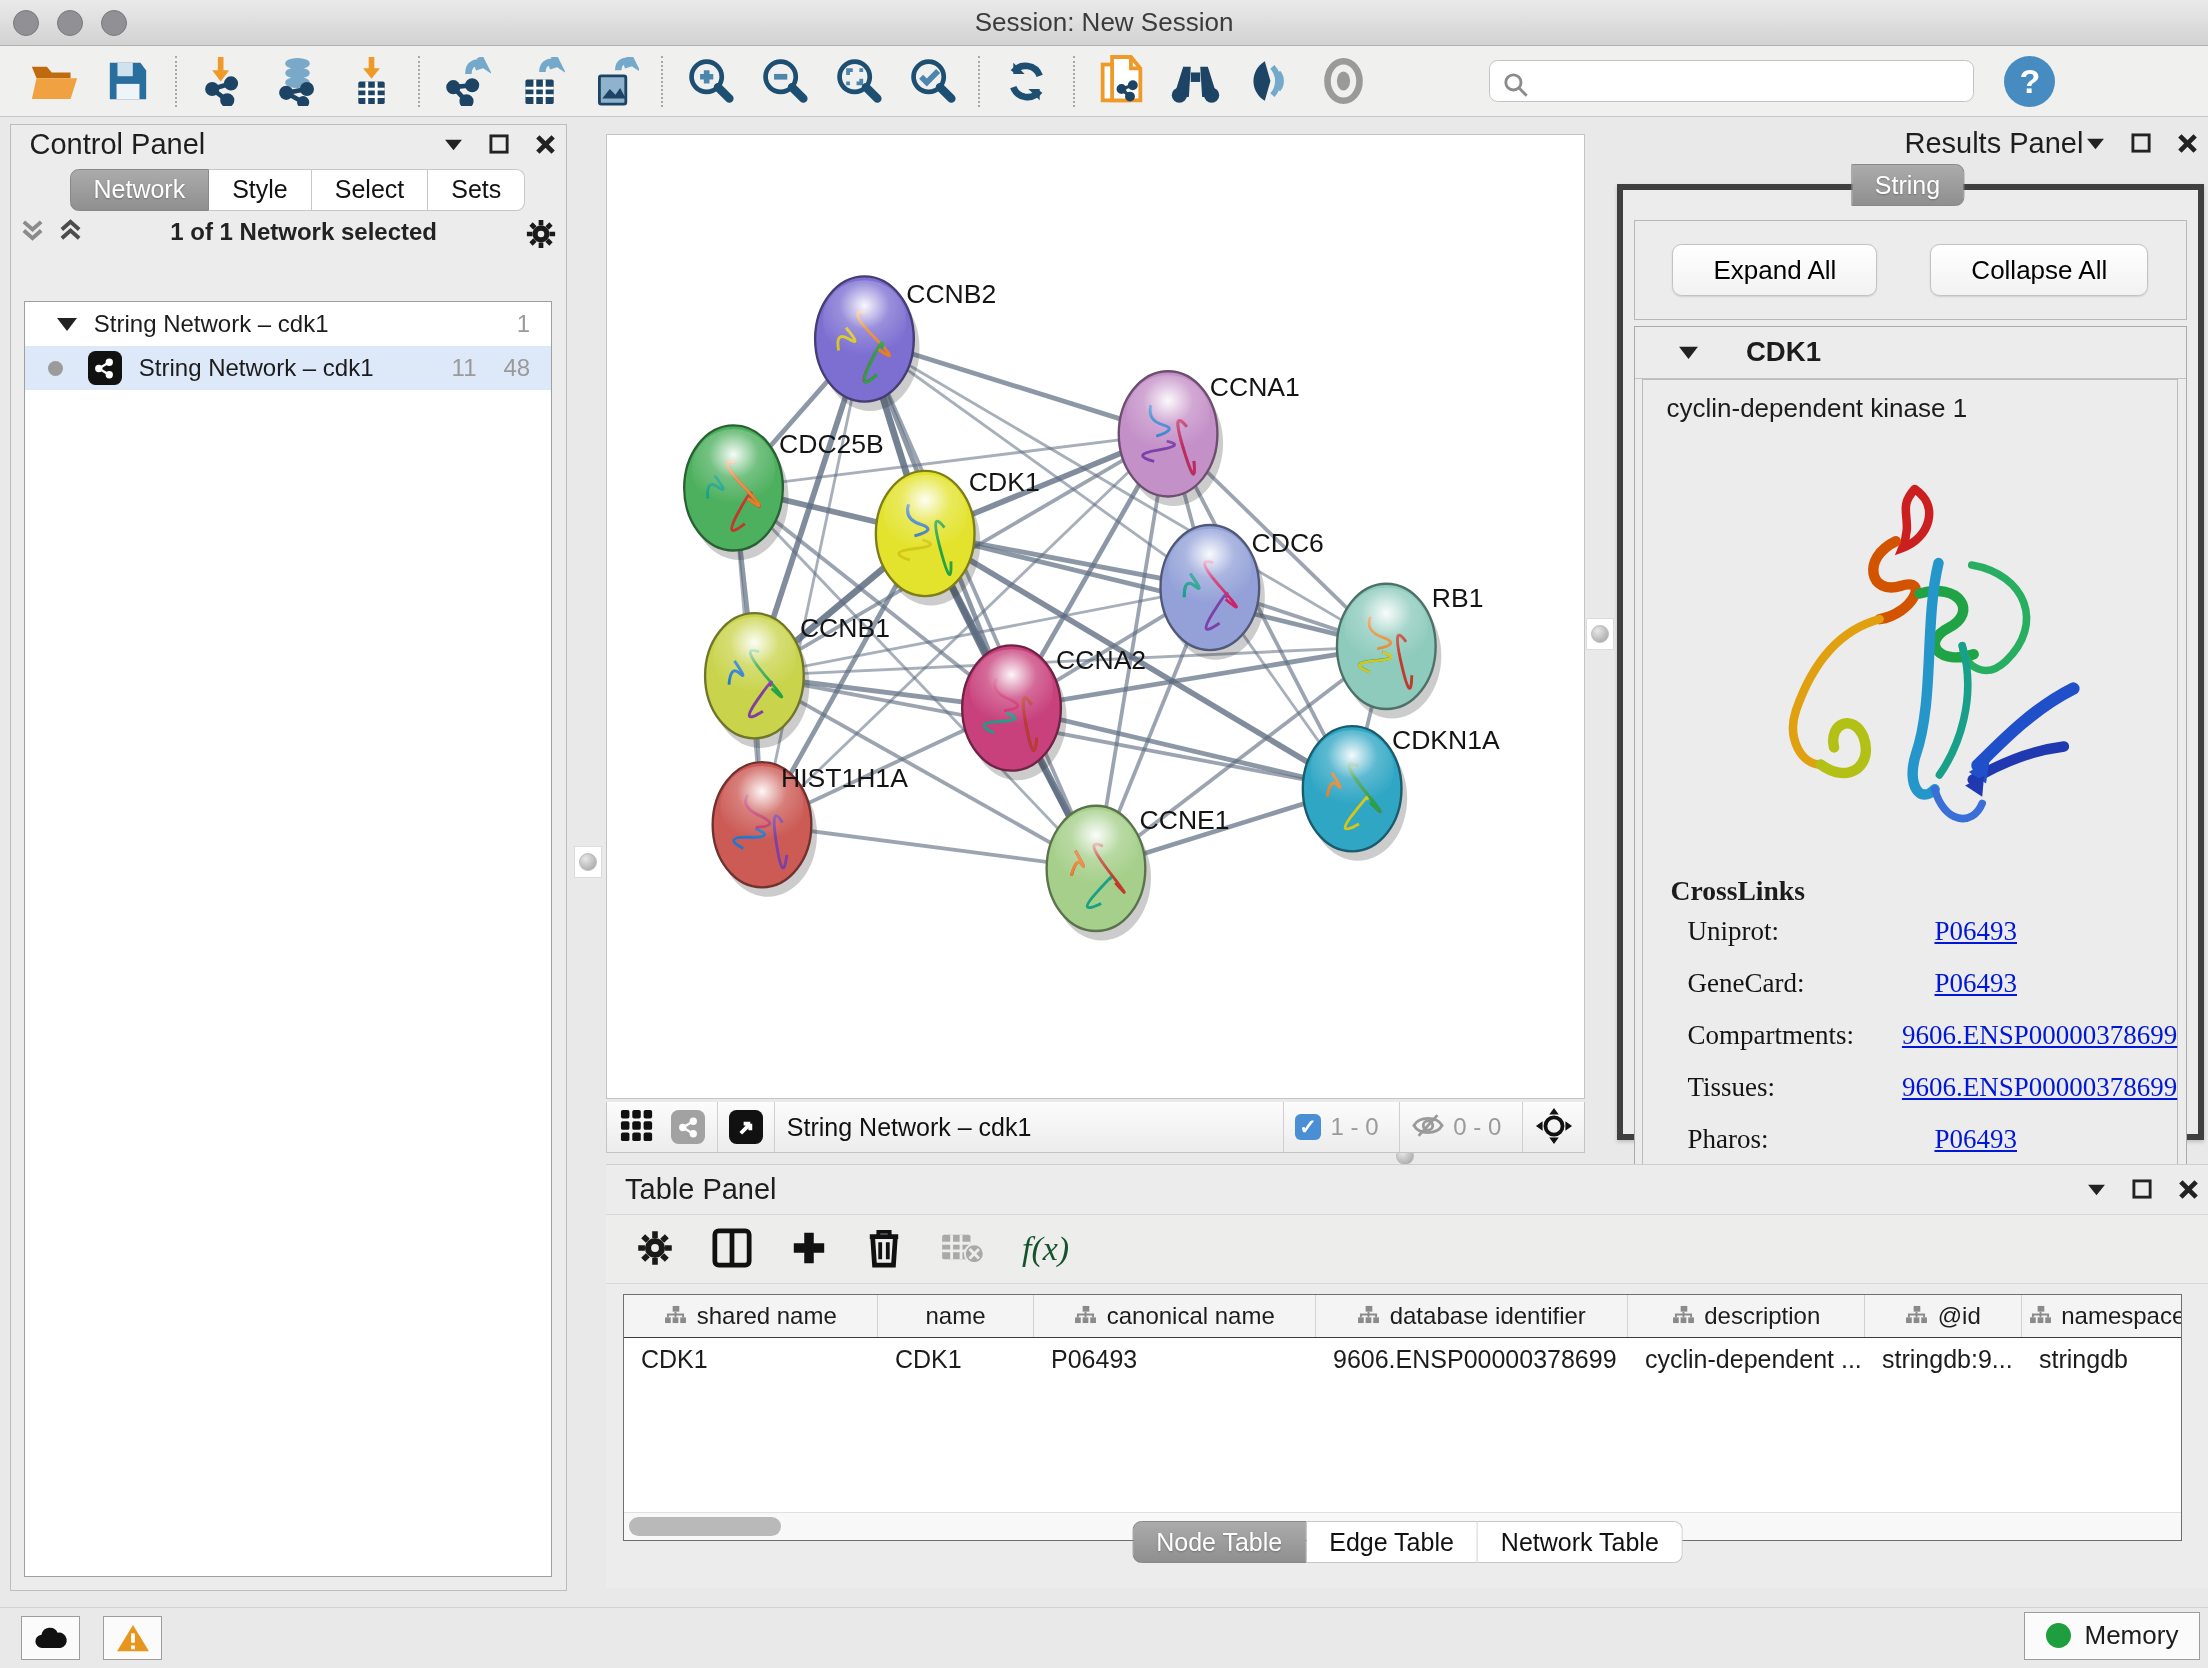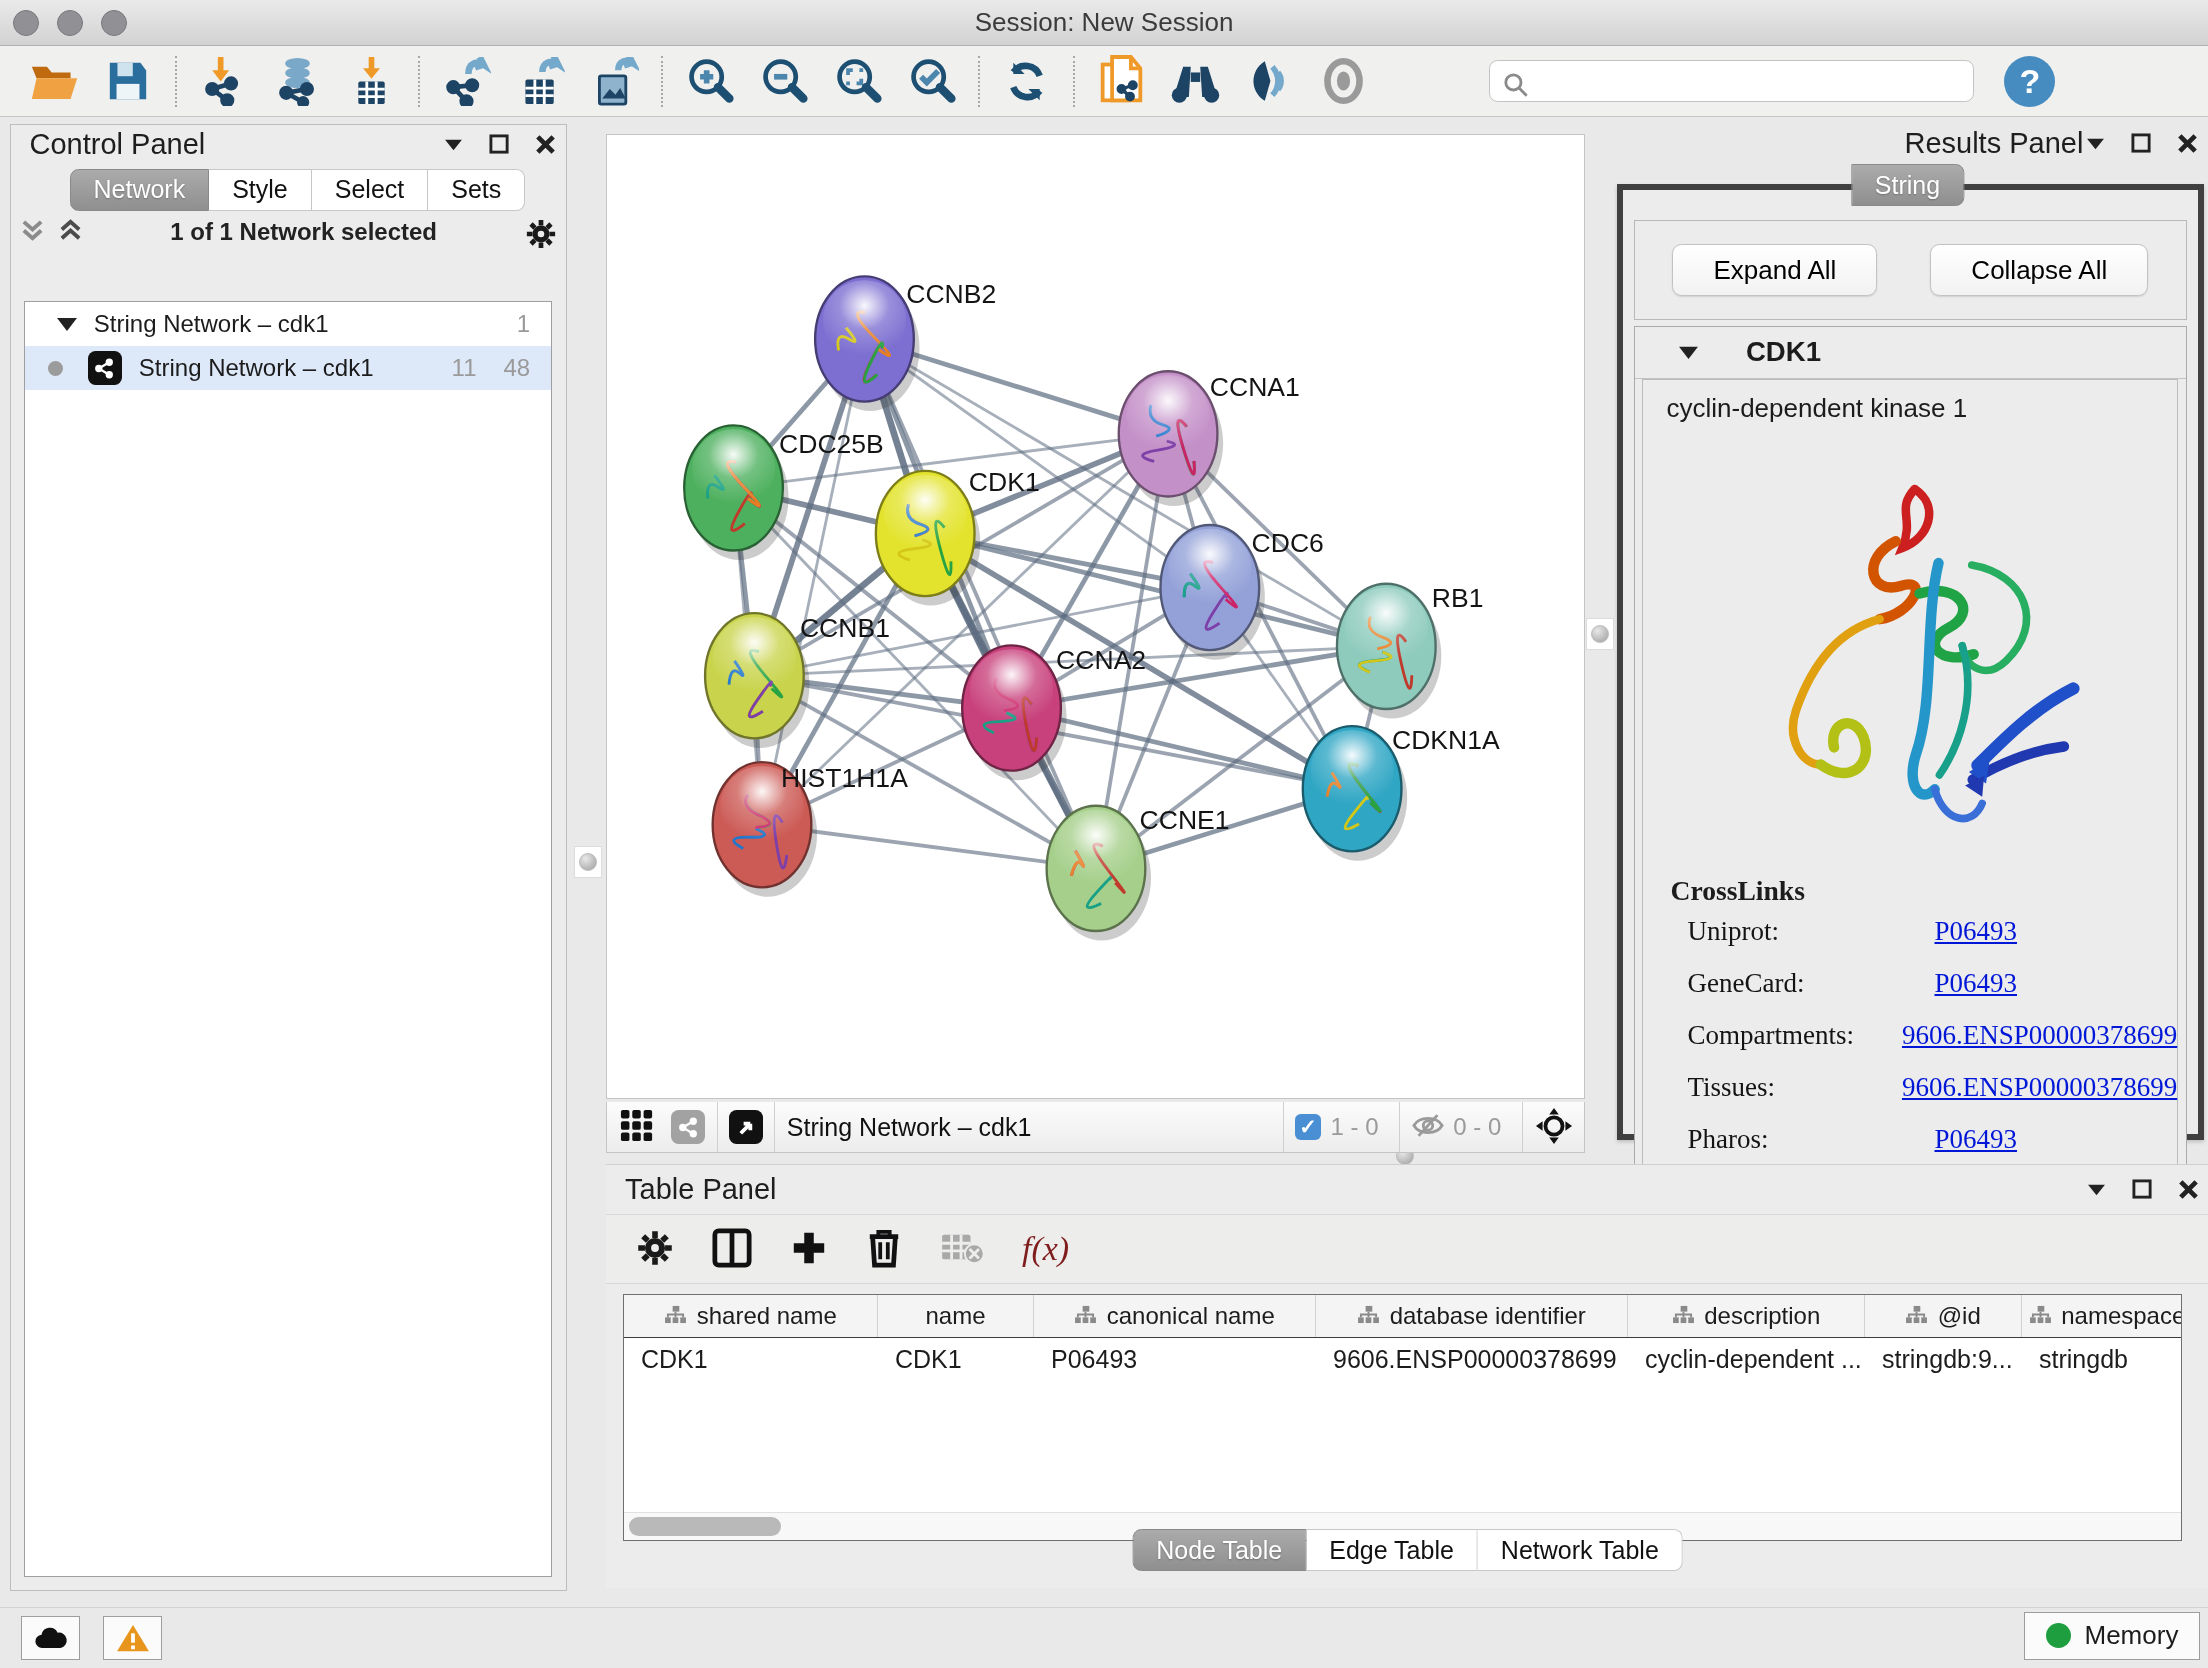--- a/index.html
+++ b/index.html
@@ -90,31 +90,31 @@
   .xl-row{display:flex;font-size:27px;margin:0 0 21px 44px;}
   .xl-label{width:247px;color:#141414;}
   .xl-link{color:#0017d8;text-decoration:underline;}
 
   
   #table-panel{position:absolute;left:606px;top:1164px;width:1603px;height:424px;background:#ececec;
      border-top:1px solid #cfcfcf;box-sizing:border-box;}
   #table-panel .ptitle-row{padding-left:19px;padding-top:5.7px;}
   #tp-toolbar{display:flex;align-items:center;gap:38px;height:68px;padding-left:30px;
      border-top:1px solid #d8d8d8;border-bottom:1px solid #d8d8d8;margin-top:5.7px;background:#ededec;}
-  .fx{font-family:"Liberation Serif",serif;font-style:italic;font-size:34px;color:#7f1d1d;}
+  .fx{font-family:"Liberation Serif",serif;font-style:italic;font-size:34px;color:#14532d;}
   #tbl-wrap{position:absolute;left:17px;right:27px;top:129px;height:245px;background:#fff;
      border:1.9px solid #6f6f6f;overflow:hidden;}
   #tbl-head{display:flex;height:42px;background:#f4f4f4;border-bottom:1.9px solid #3c3c3c;align-items:center;}
   .th{display:flex;align-items:center;justify-content:center;gap:9.5px;font-size:24px;color:#1c1c1c;
       border-right:1px solid #d2d2d2;height:100%;box-sizing:border-box;flex:none;overflow:hidden;white-space:nowrap;}
   .tr{display:flex;height:42px;align-items:center;}
   .td{font-size:25px;padding-left:17px;box-sizing:border-box;flex:none;overflow:hidden;white-space:nowrap;}
   #tbl-scroll{position:absolute;left:0;right:0;bottom:0;height:27px;background:#f8f8f8;border-top:1px solid #e0e0e0;}
   #tbl-thumb{position:absolute;left:4.8px;top:3.8px;width:152px;height:19px;border-radius:9.5px;background:#b9b9b9;}
-  #tp-tabs{position:absolute;left:50%;transform:translateX(-50%);bottom:17px;}
+  #tp-tabs{position:absolute;left:50%;transform:translateX(-50%);bottom:25px;}
 
   
   #statusbar{position:absolute;left:0;top:1607px;width:2208px;height:61px;background:#e9e9e9;border-top:1px solid #d2d2d2;}
   .sb-btn{position:absolute;top:7.6px;width:57px;height:42px;background:#fbfbfb;border:1.9px solid #9d9d9d;
      display:flex;align-items:center;justify-content:center;}
   #memory-btn{position:absolute;right:7.6px;top:3.8px;height:46px;background:#fbfbfb;border:1.9px solid #9d9d9d;
      display:flex;align-items:center;gap:13.3px;padding:0 21px;font-size:26px;}
   #memory-dot{width:25px;height:25px;border-radius:50%;}
 </style>
 </head>

